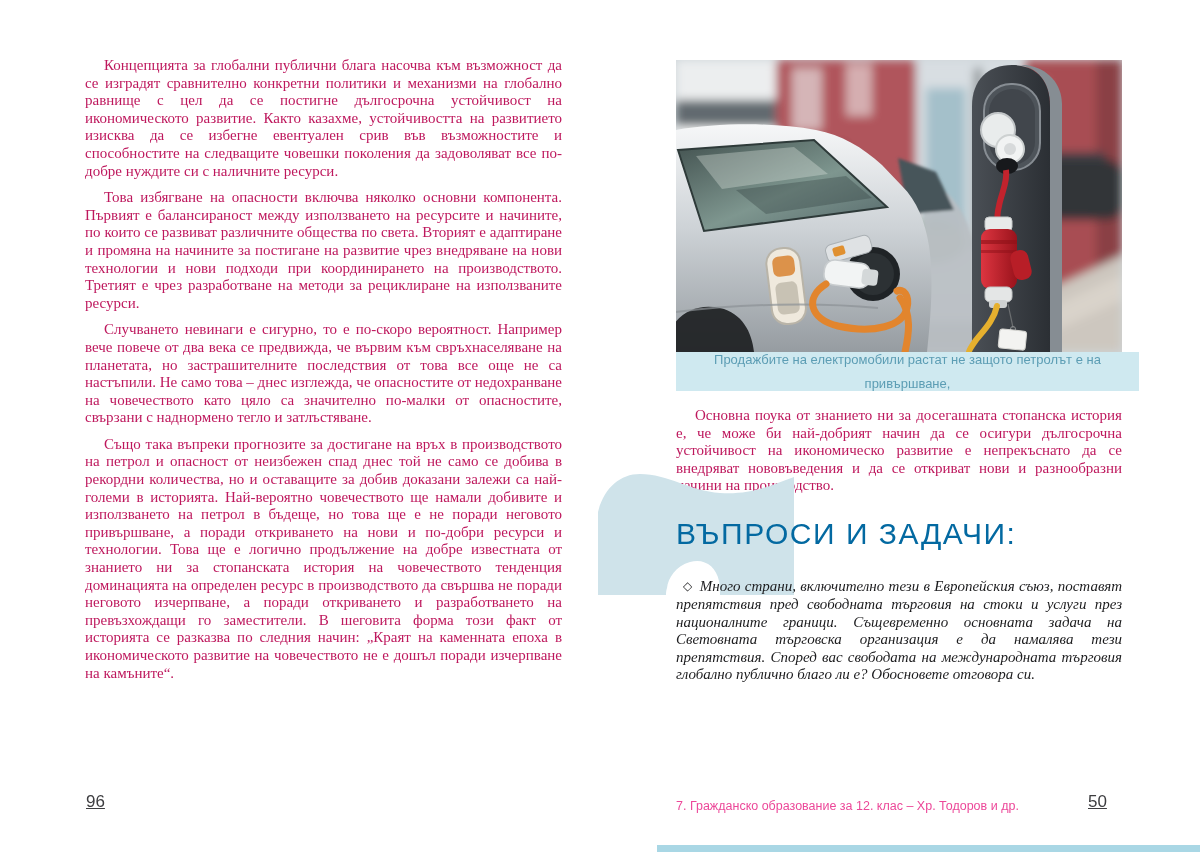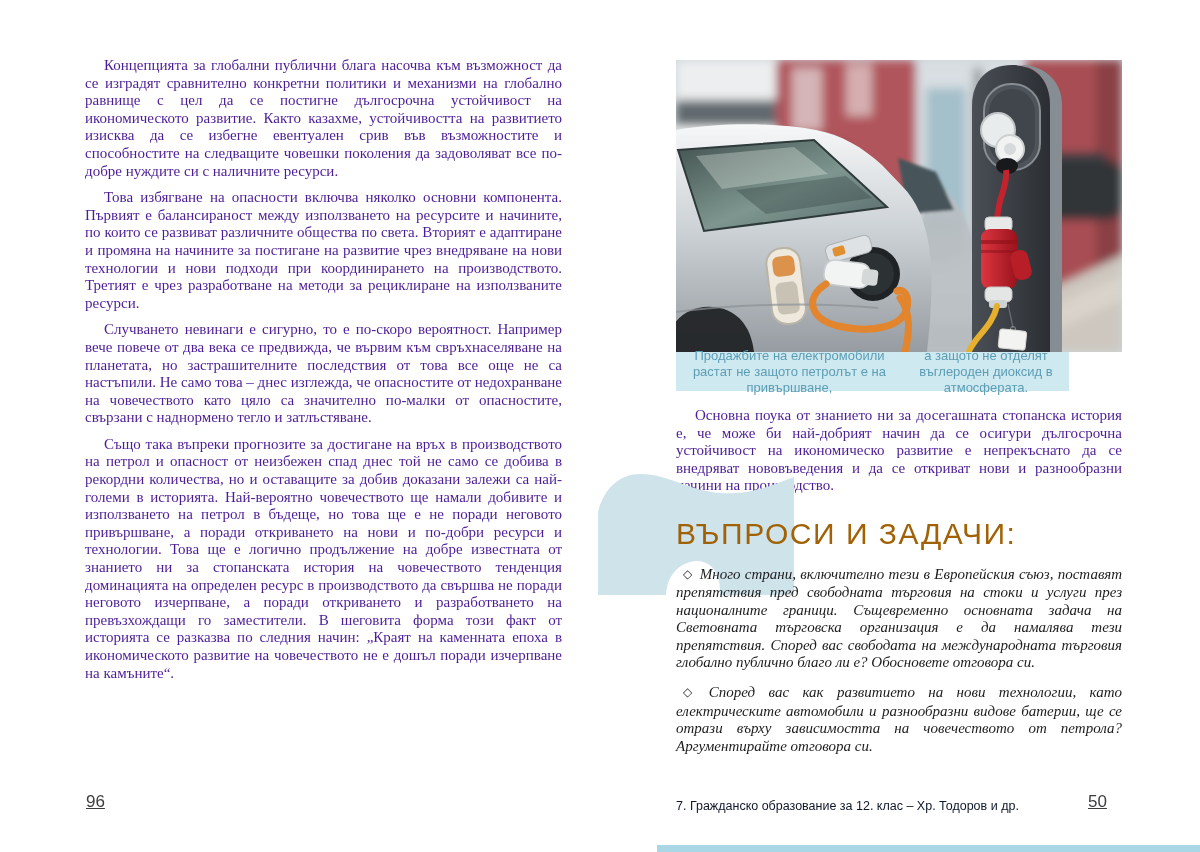--- a/index.html
+++ b/index.html
@@ -6,60 +6,60 @@
   body{
     width:1200px;height:852px;background:#ffffff;position:relative;overflow:hidden;
     font-family:"Liberation Serif",serif;
     -webkit-font-smoothing:antialiased;
   }
   #spread{position:absolute;inset:0;width:1200px;height:852px;background:#fff;}
 
   
   .left-col{position:absolute;left:85px;top:57px;width:477px;}
   .para{
-    font-size:15px;line-height:17.6px;color:#4c1d95;
+    font-size:15px;line-height:17.6px;color:#be185d;
     text-align:justify;text-indent:19px;margin:0 0 9px 0;
   }
 
   
   .photo-wrap{position:absolute;left:676px;top:60px;width:446px;height:292px;overflow:hidden;background:#cfd6da;}
   .photo-wrap svg{display:block;width:446px;height:292px;}
   .caption{
-    position:absolute;left:676px;top:352px;width:393px;height:39px;
+    position:absolute;left:676px;top:352px;width:463px;height:39px;
     background:#cfe9f0;color:#5c9db4;
-    font-family:"Liberation Sans",sans-serif;font-size:13px;line-height:16px;
-    display:flex;flex-direction:row;justify-content:center;align-items:center;text-align:center;
+    font-family:"Liberation Sans",sans-serif;font-size:13px;line-height:24px;
+    display:flex;flex-direction:column;justify-content:center;align-items:center;text-align:center;
   }
   .intro{position:absolute;left:676px;top:407px;width:446px;}
   .intro .para{margin:0;}
 
   .accent-shape{position:absolute;left:598px;top:470px;width:196px;height:125px;z-index:0;}
 
   .qa-heading{
     position:absolute;left:676px;top:517px;z-index:2;
     font-family:"Liberation Sans",sans-serif;font-weight:300;
-    font-size:30px;letter-spacing:1.5px;color:#a16207;
-  }
-  .questions{position:absolute;left:676px;top:566px;width:446px;z-index:2;}
+    font-size:30px;letter-spacing:1.5px;color:#0369a1;
+  }
+  .questions{position:absolute;left:676px;top:578px;width:446px;z-index:2;}
   .question{
     font-style:italic;font-size:15px;line-height:17.4px;color:#1c1c1e;
     text-align:justify;text-indent:7px;margin:0 0 13px 0;
   }
   .diamond{
     font-style:normal;font-family:"DejaVu Sans",sans-serif;
     font-size:12px;color:#2b2b2d;margin-right:7px;position:relative;top:-1px;
   }
 
   
   .pagenum{position:absolute;font-family:"Liberation Sans",sans-serif;font-size:17px;color:#3d3d40;text-decoration:underline;}
   .pagenum-left{left:86px;top:792px;}
   .pagenum-right{left:1088px;top:792px;}
   .footer-note{
     position:absolute;left:676px;top:799px;
-    font-family:"Liberation Sans",sans-serif;font-size:12.5px;color:#0f172a;
+    font-family:"Liberation Sans",sans-serif;font-size:12.5px;color:#ec4899;
   }
   .bottom-bar{position:absolute;left:657px;top:845px;width:543px;height:7px;background:#a9d7e5;}
 </style>
 </head>
 <body>
 
 <div id="spread">
 
   <div class="left-col">
     <p class="para">Концепцията за глобални публични блага насочва към възможност да се изградят сравнително конкретни политики и механизми на глобално равнище с цел да се постигне дългосрочна устойчивост на икономическото развитие. Както казахме, устойчивостта на развитието изисква да се избегне евентуален срив във възможностите и способностите на следващите човешки поколения да задоволяват все по-добре нуждите си с наличните ресурси.</p>
@@ -179,42 +179,38 @@
         <circle cx="337" cy="269" r="2.5" fill="none" stroke="#8a8d8f"></circle>
         <g transform="rotate(6 336 279)">
           <rect x="323" y="270" width="27" height="19" rx="3" fill="#f3f3f1" stroke="#d5d5d1"></rect>
         </g>
       </g>
     </svg>
   </div>
 
   <div class="caption">
     <div>Продажбите на електромобили растат не защото петролът е на привършване,</div>
-    <div>а защото не отделят въглероден диоксид в атмосферата.</div>
   </div>
 
   <div class="intro">
     <p class="para">Основна поука от знанието ни за досегашната стопанска история е, че може би най-добрият начин да се осигури дългосрочна устойчивост на икономическо развитие е непрекъснато да се внедряват нововъведения и да се откриват нови и разнообразни начини на производство.</p>
   </div>
 
   <svg class="accent-shape" viewBox="0 0 196 125" xmlns="http://www.w3.org/2000/svg">
     <path d="M0,42 C6,18 22,4 42,4 C70,4 92,21 122,23 C152,25 172,16 196,7
              L196,125 L122,125 C122,122 122,116 121,111 C118,96 106,88 92,92
              C78,96 70,108 69,118 C68,121 68,123 68,125 L0,125 Z" fill="#cfe3ea"></path>
   </svg>
 
   <div class="qa-heading">ВЪПРОСИ И ЗАДАЧИ:</div>
 
   <div class="questions">
     <p class="question">
       <span class="diamond">◇</span><span>Много страни, включително тези в Европейския съюз, поставят препятствия пред свободната търговия на стоки и услуги през националните граници. Същевременно основната задача на Световната търговска организация е да намалява тези препятствия. Според вас свободата на международната търговия глобално публично благо ли е? Обосновете отговора си.</span>
     </p>
-    <p class="question">
-      <span class="diamond">◇</span><span>Според вас как развитието на нови технологии, като електрическите автомобили и разнообразни видове батерии, ще се отрази върху зависимостта на човечеството от петрола? Аргументирайте отговора си.</span>
-    </p>
   </div>
 
   <div class="pagenum pagenum-left">96</div>
   <div class="footer-note">7. Гражданско образование за 12. клас – Хр. Тодоров и др.</div>
   <div class="pagenum pagenum-right">50</div>
   <div class="bottom-bar"></div>
 
 </div>
 
 </body></html>

